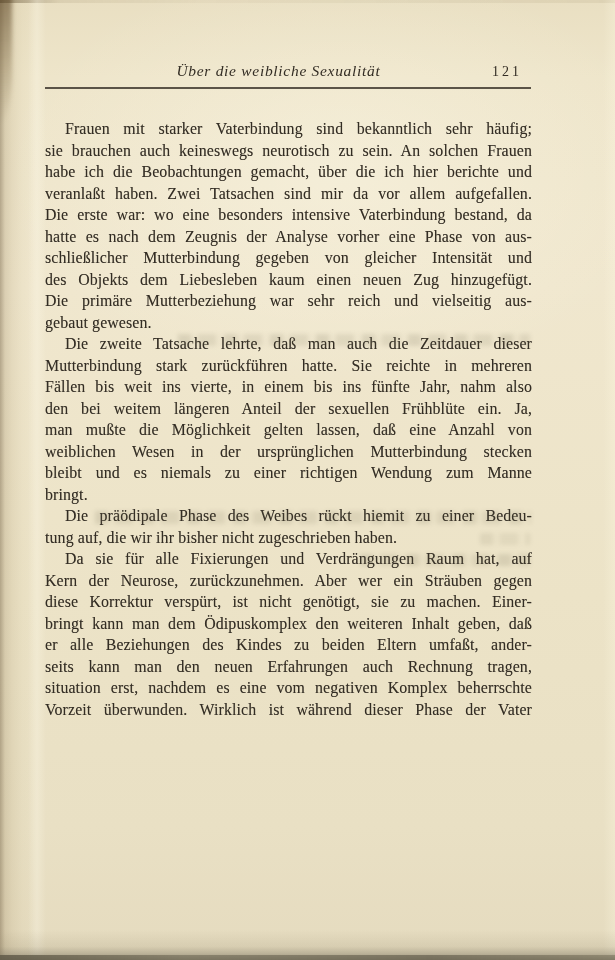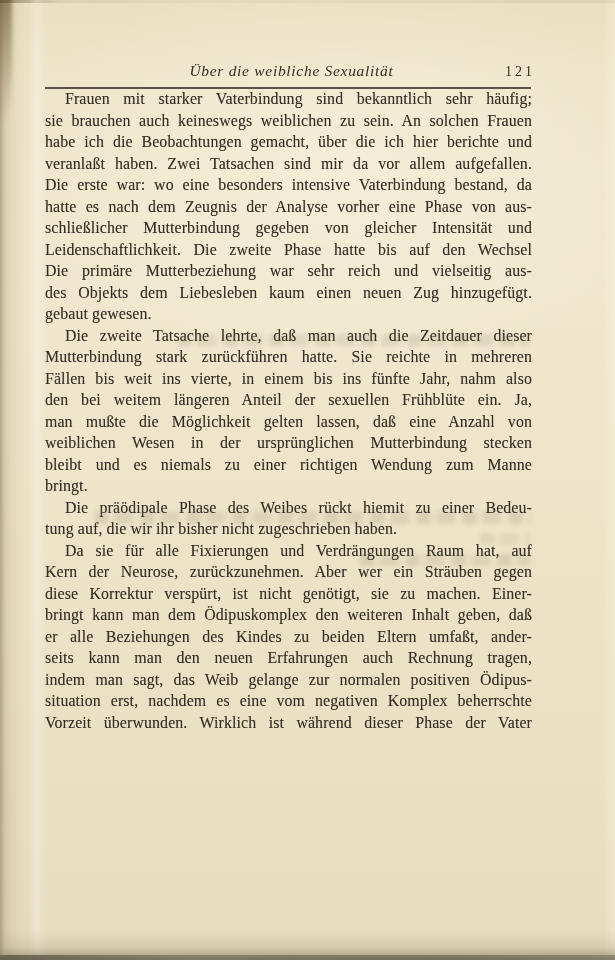--- a/index.html
+++ b/index.html
@@ -41,40 +41,40 @@
   .edge-right {
     position:absolute; right:0; top:0; width:12px; height:100%;
     background: linear-gradient(270deg, rgba(255,250,228,0.30), rgba(255,250,228,0));
   }
   .sheen {
     position:absolute; left:28px; top:0; width:18px; height:100%;
     background: linear-gradient(90deg, rgba(255,252,238,0), rgba(255,252,238,0.28), rgba(255,252,238,0));
   }
 
   
-  .header { position:absolute; left:48px; top:62px; width:487px; height:22px; }
+  .header { position:absolute; left:35px; top:62px; width:487px; height:22px; }
   .running-title {
     text-align:center; font-style:italic;
     font-size:15.5px; letter-spacing:0.7px;
     color: var(--ink, #3a352b);
   }
   .page-number {
     position:absolute; right:0; top:2px;
     font-size:14px; letter-spacing:3px;
     color: var(--ink, #3a352b);
   }
   .rule {
     position:absolute; left:45px; top:87px; width:486px; height:2px;
     background: var(--rule, #453f34);
     opacity:0.88;
   }
 
   
   .text-block {
-    position:absolute; left:45px; top:88px; width:487px;
+    position:absolute; left:45px; top:118px; width:487px;
     font-size:15.8px; line-height:21.5px; letter-spacing:0.15px;
     color: var(--ink, #332d24);
     text-shadow: 0.2px 0.2px 0 rgba(51,45,36,0.35);
   }
   .line {
     height:21.5px; overflow:hidden;
     text-align:justify; text-align-last:justify;
   }
   .line.first { text-indent:20px; }
   .line.endpara { text-align-last:left; }
@@ -104,29 +104,28 @@
 
   <div class="header">
     <div class="running-title">Über die weibliche Sexualität</div>
     <div class="page-number">121</div>
   </div>
   <div class="rule"></div>
 
   <div class="text-block">
       <div>
         <div class="line first">Frauen mit starker Vaterbindung sind bekanntlich sehr häufig;</div>
-        <div class="line">sie brauchen auch keineswegs weiblichen zu sein. An solchen Frauen</div>
+        <div class="line">sie brauchen auch keineswegs neurotisch zu sein. An solchen Frauen</div>
         <div class="line">habe ich die Beobachtungen gemacht, über die ich hier berichte und</div>
         <div class="line">veranlaßt haben. Zwei Tatsachen sind mir da vor allem aufgefallen.</div>
         <div class="line">Die erste war: wo eine besonders intensive Vaterbindung bestand, da</div>
         <div class="line">hatte es nach dem Zeugnis der Analyse vorher eine Phase von aus-</div>
         <div class="line">schließlicher Mutterbindung gegeben von gleicher Intensität und</div>
-        <div class="line">Leidenschaftlichkeit. Die zweite Phase hatte bis auf den Wechsel</div>
+        <div class="line">des Objekts dem Liebesleben kaum einen neuen Zug hinzugefügt.</div>
         <div class="line">Die primäre Mutterbeziehung war sehr reich und vielseitig aus-</div>
-        <div class="line">des Objekts dem Liebesleben kaum einen neuen Zug hinzugefügt.</div>
         <div class="line endpara">gebaut gewesen.</div>
       </div>
       <div>
         <div class="line first">Die zweite Tatsache lehrte, daß man auch die Zeitdauer dieser</div>
         <div class="line">Mutterbindung stark zurückführen hatte. Sie reichte in mehreren</div>
         <div class="line">Fällen bis weit ins vierte, in einem bis ins fünfte Jahr, nahm also</div>
         <div class="line">den bei weitem längeren Anteil der sexuellen Frühblüte ein. Ja,</div>
         <div class="line">man mußte die Möglichkeit gelten lassen, daß eine Anzahl von</div>
         <div class="line">weiblichen Wesen in der ursprünglichen Mutterbindung stecken</div>
         <div class="line">bleibt und es niemals zu einer richtigen Wendung zum Manne</div>
@@ -136,21 +135,20 @@
         <div class="line first">Die präödipale Phase des Weibes rückt hiemit zu einer Bedeu-</div>
         <div class="line endpara">tung auf, die wir ihr bisher nicht zugeschrieben haben.</div>
       </div>
       <div>
         <div class="line first">Da sie für alle Fixierungen und Verdrängungen Raum hat, auf</div>
         <div class="line">Kern der Neurose, zurückzunehmen. Aber wer ein Sträuben gegen</div>
         <div class="line">diese Korrektur verspürt, ist nicht genötigt, sie zu machen. Einer-</div>
         <div class="line">bringt kann man dem Ödipuskomplex den weiteren Inhalt geben, daß</div>
         <div class="line">er alle Beziehungen des Kindes zu beiden Eltern umfaßt, ander-</div>
         <div class="line">seits kann man den neuen Erfahrungen auch Rechnung tragen,</div>
-        <div class="line">indem man sagt, das Weib gelange zur normalen positiven Ödipus-</div>
         <div class="line">situation erst, nachdem es eine vom negativen Komplex beherrschte</div>
         <div class="line">Vorzeit überwunden. Wirklich ist während dieser Phase der Vater</div>
       </div>
     </div>
 
   <div class="smudge smudge-1"></div>
   <div class="smudge smudge-2"></div>
   <div class="smudge smudge-3"></div>
   <div class="smudge smudge-4"></div>
 

